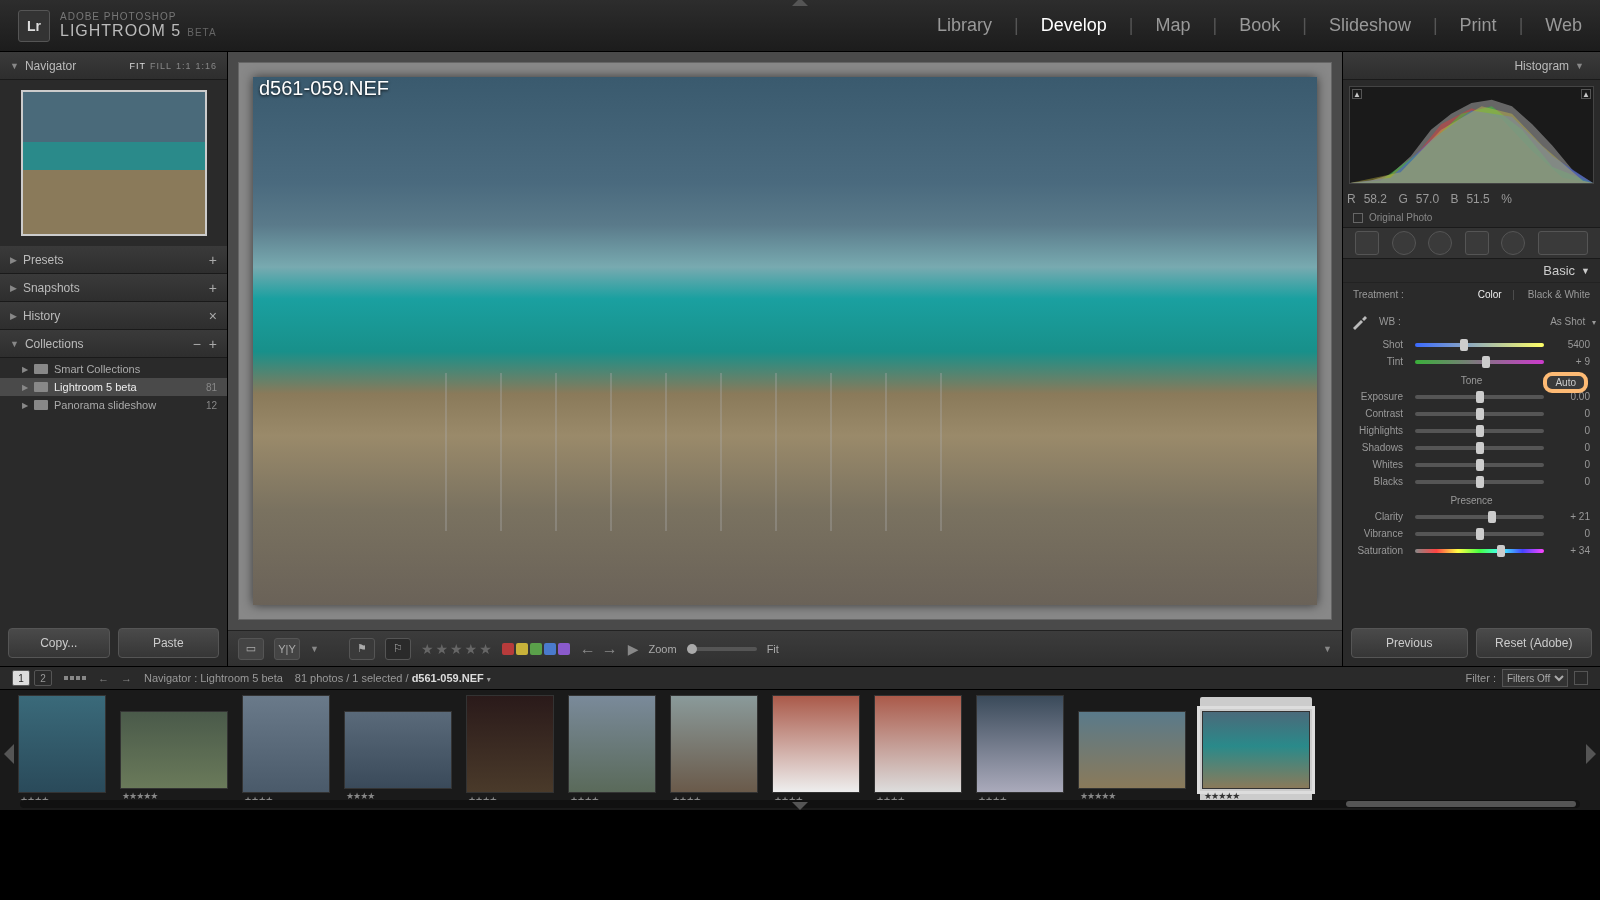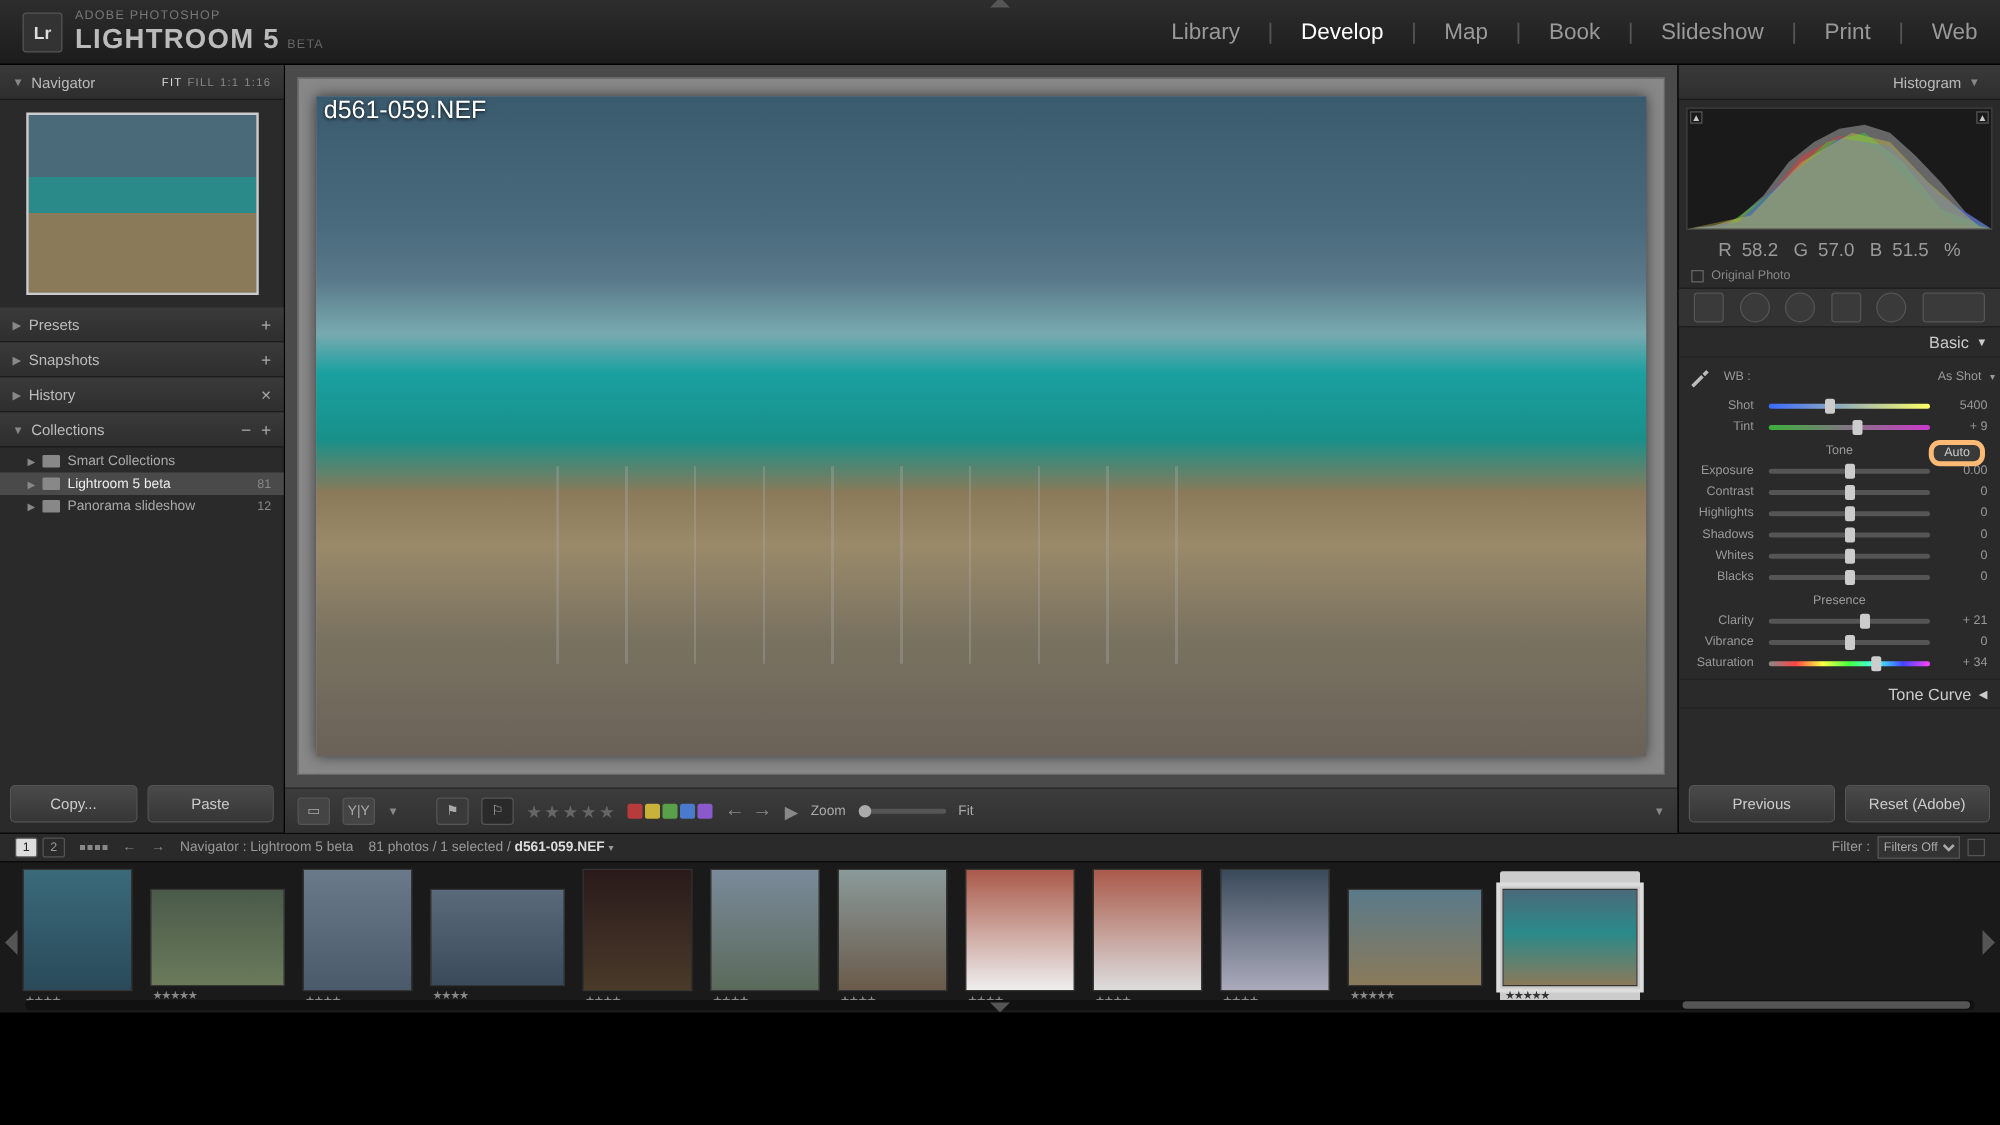--- a/index.html
+++ b/index.html
@@ -7,21 +7,21 @@
     --text:#c8c8c8; --text-dim:#8a8a8a; --text-bright:#e8e8e8;
     --accent:#ffffff; --border:#4a4a4a; --dark:#111;
     --thumb-bg:#222; --selected:#5a5a5a;
   }
   *{box-sizing:border-box;margin:0;padding:0;font-family:"Lucida Grande","Segoe UI",Arial,sans-serif}
   body{background:#000;color:var(--text);width:1600px;height:900px;overflow:hidden;position:relative}
   
   .topbar{height:52px;background:linear-gradient(#2d2d2d,#1c1c1c);display:flex;align-items:center;padding:0 18px;border-bottom:1px solid #000;position:relative}
   .logo{width:32px;height:32px;background:#333;border:1px solid #555;display:flex;align-items:center;justify-content:center;color:#ddd;font-size:14px;font-weight:600;border-radius:3px;margin-right:10px}
   .brand-sub{font-size:10px;color:#777;letter-spacing:1px}
-  .brand-main{font-size:22px;color:#bbb;letter-spacing:1px;font-weight:700}
+  .brand-main{font-size:16px;color:#bbb;letter-spacing:1px;font-weight:400}
   .brand-beta{font-size:10px;color:#666;margin-left:6px;letter-spacing:1px}
   .modules{margin-left:auto;display:flex;gap:22px;font-size:18px}
   .modules span{color:#999;cursor:pointer}
   .modules span.sep{color:#555}
   .modules span.active{color:#fff}
   .top-arrow{position:absolute;left:50%;top:-2px;transform:translateX(-50%);width:0;height:0;border-left:8px solid transparent;border-right:8px solid transparent;border-bottom:8px solid #555}
   
   .main{display:flex;height:614px}
   .col-left{width:228px;background:#2a2a2a;border-right:1px solid #000;display:flex;flex-direction:column;position:relative}
   .col-mid{flex:1;background:#4a4a4a;display:flex;flex-direction:column;position:relative}
@@ -66,21 +66,21 @@
   .nav-arrows{display:flex;gap:6px;color:#888}
   .nav-arrows span{font-size:16px;cursor:pointer}
   .zoom-ctrl{display:flex;align-items:center;gap:10px}
   .zoom-ctrl .track{width:70px;height:4px;background:#555;border-radius:2px;position:relative}
   .zoom-ctrl .track::after{content:"";position:absolute;left:0;top:-3px;width:10px;height:10px;background:#aaa;border-radius:5px}
   
   .histo{height:98px;margin:6px;border:1px solid #444;background:#1a1a1a;position:relative;overflow:hidden}
   .histo svg{width:100%;height:100%}
   .histo-clip{position:absolute;top:2px;width:10px;height:10px;border:1px solid #555;font-size:8px}
   .histo-clip.l{left:2px}.histo-clip.r{right:2px}
-  .rgb-read{font-size:15px;color:#999;text-align:center;padding:2px 0}
+  .rgb-read{font-size:12px;color:#999;text-align:left;padding:2px 0}
   .rgb-read span{margin:0 4px}
   .orig{font-size:10px;color:#888;padding:4px 10px;display:flex;align-items:center;gap:6px}
   .orig .box{width:10px;height:10px;border:1px solid #666}
   .toolrow{height:32px;border-top:1px solid #1a1a1a;border-bottom:1px solid #1a1a1a;background:#333;display:flex;align-items:center;justify-content:space-around;padding:0 6px}
   .tool{width:24px;height:24px;border:1px solid #555;border-radius:3px;background:#3a3a3a}
   .tool.wide{width:50px}
   .section-head{height:24px;display:flex;align-items:center;justify-content:flex-end;padding:0 10px;font-size:13px;color:#ccc;border-bottom:1px solid #222}
   .section-head .tri{margin-left:6px;font-size:9px}
   .treat{display:flex;justify-content:space-between;padding:6px 10px;font-size:10px;color:#999;align-items:center}
   .treat .opts span{margin-left:8px;cursor:pointer}
@@ -287,20 +287,28 @@
       <div class="tool" style="border-radius:12px"></div>
       <div class="tool"></div>
       <div class="tool" style="border-radius:12px"></div>
       <div class="tool wide"></div>
     </div>
 
     <div class="section-head">
       <span>Basic</span>
       <span class="tri">▼</span>
     </div>
+    <div class="treat">
+      <span>Treatment :</span>
+      <span class="opts">
+        <span class="on">Color</span>
+        <span class="sep">|</span>
+        <span>Black &amp; White</span>
+      </span>
+    </div>
     <div class="wb-row">
       <span class="wb-pick">
         <svg width="20" height="20" viewBox="0 0 20 20">
             <path d="M3 17 L11 9 L13 11 L5 19 Z M12 8 L15 5 L17 7 L14 10 Z" fill="#bbb"></path>
           </svg>
       </span>
       <span>WB :</span>
       <span style="margin-left:auto">
         <span>As Shot</span>
         <span style="font-size:8px;margin-left:4px">▾</span>
@@ -388,24 +396,20 @@
         </div>
         <div class="slider-row">
           <span class="lbl">Saturation</span>
           <div class="track sat">
             <div class="thumb" style="left:67%"></div>
           </div>
           <span class="val">+ 34</span>
         </div>
       </div>
 
-    <div class="section-head" style="margin-top:4px;border-top:1px solid #222">
-      <span>Tone Curve</span>
-      <span class="tri">◀</span>
-    </div>
 
     <div class="btn-row">
       <div class="big-btn">Previous</div>
       <div class="big-btn">Reset (Adobe)</div>
     </div>
   </div>
 </div>
 
 <div class="info-strip">
   <div class="pg">

